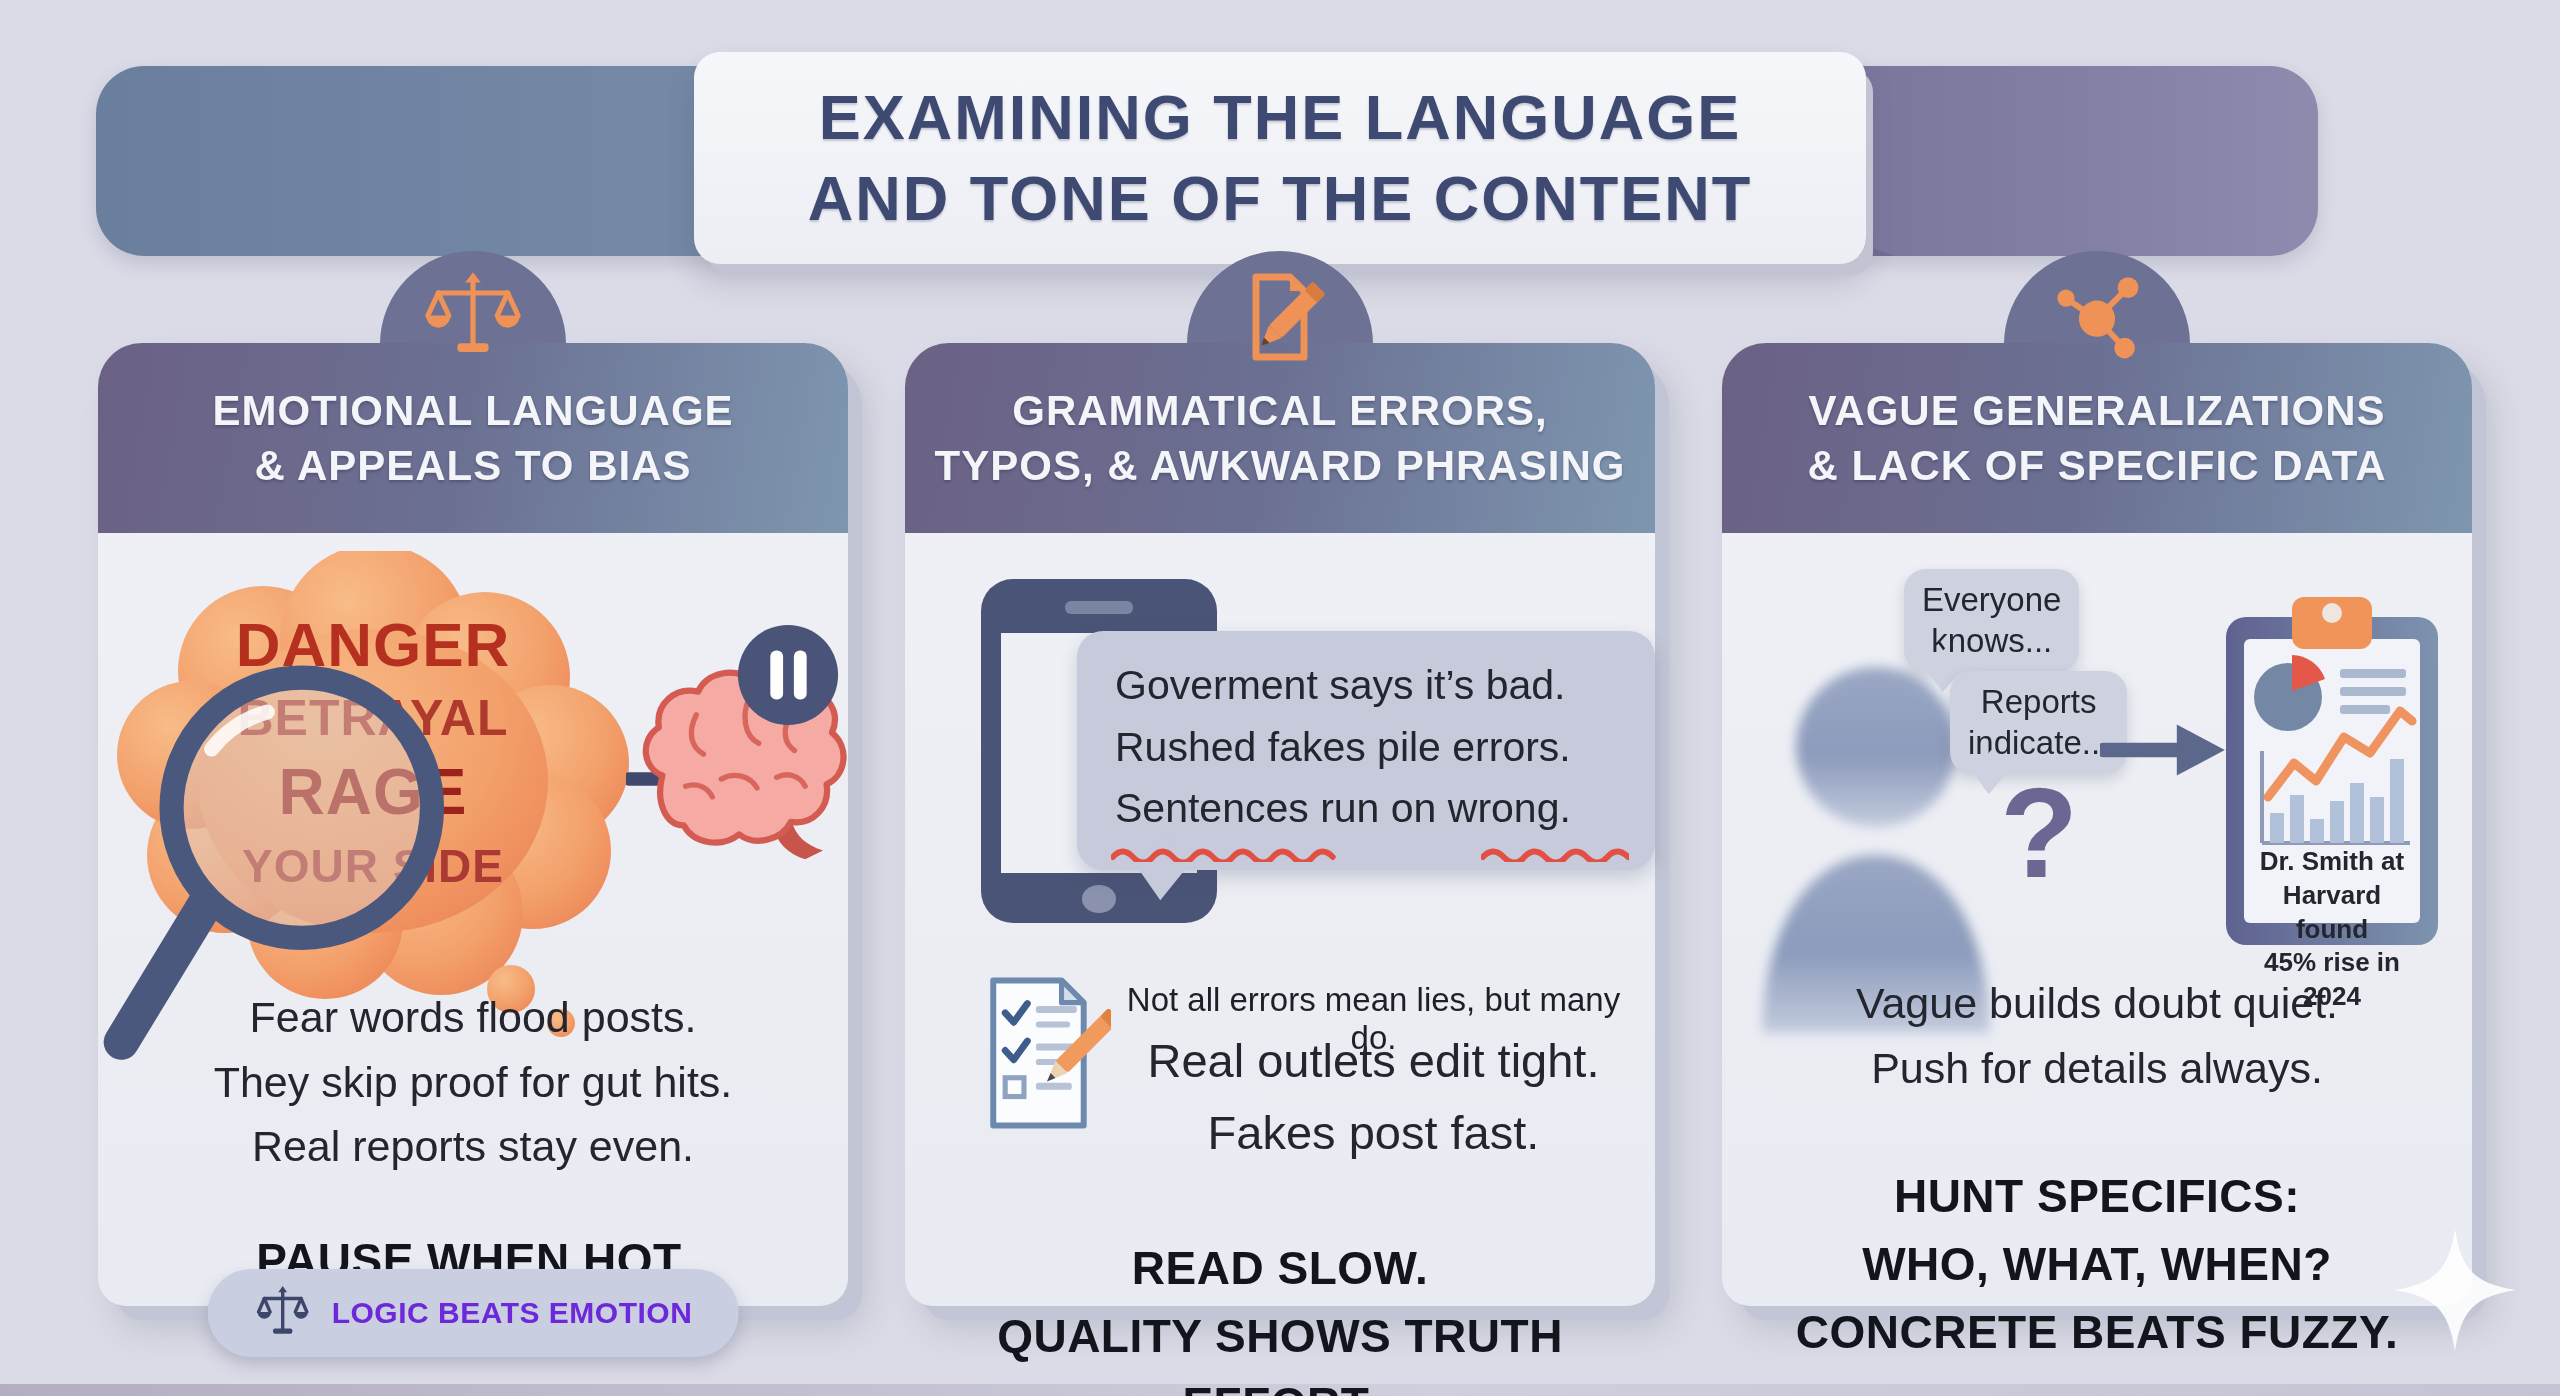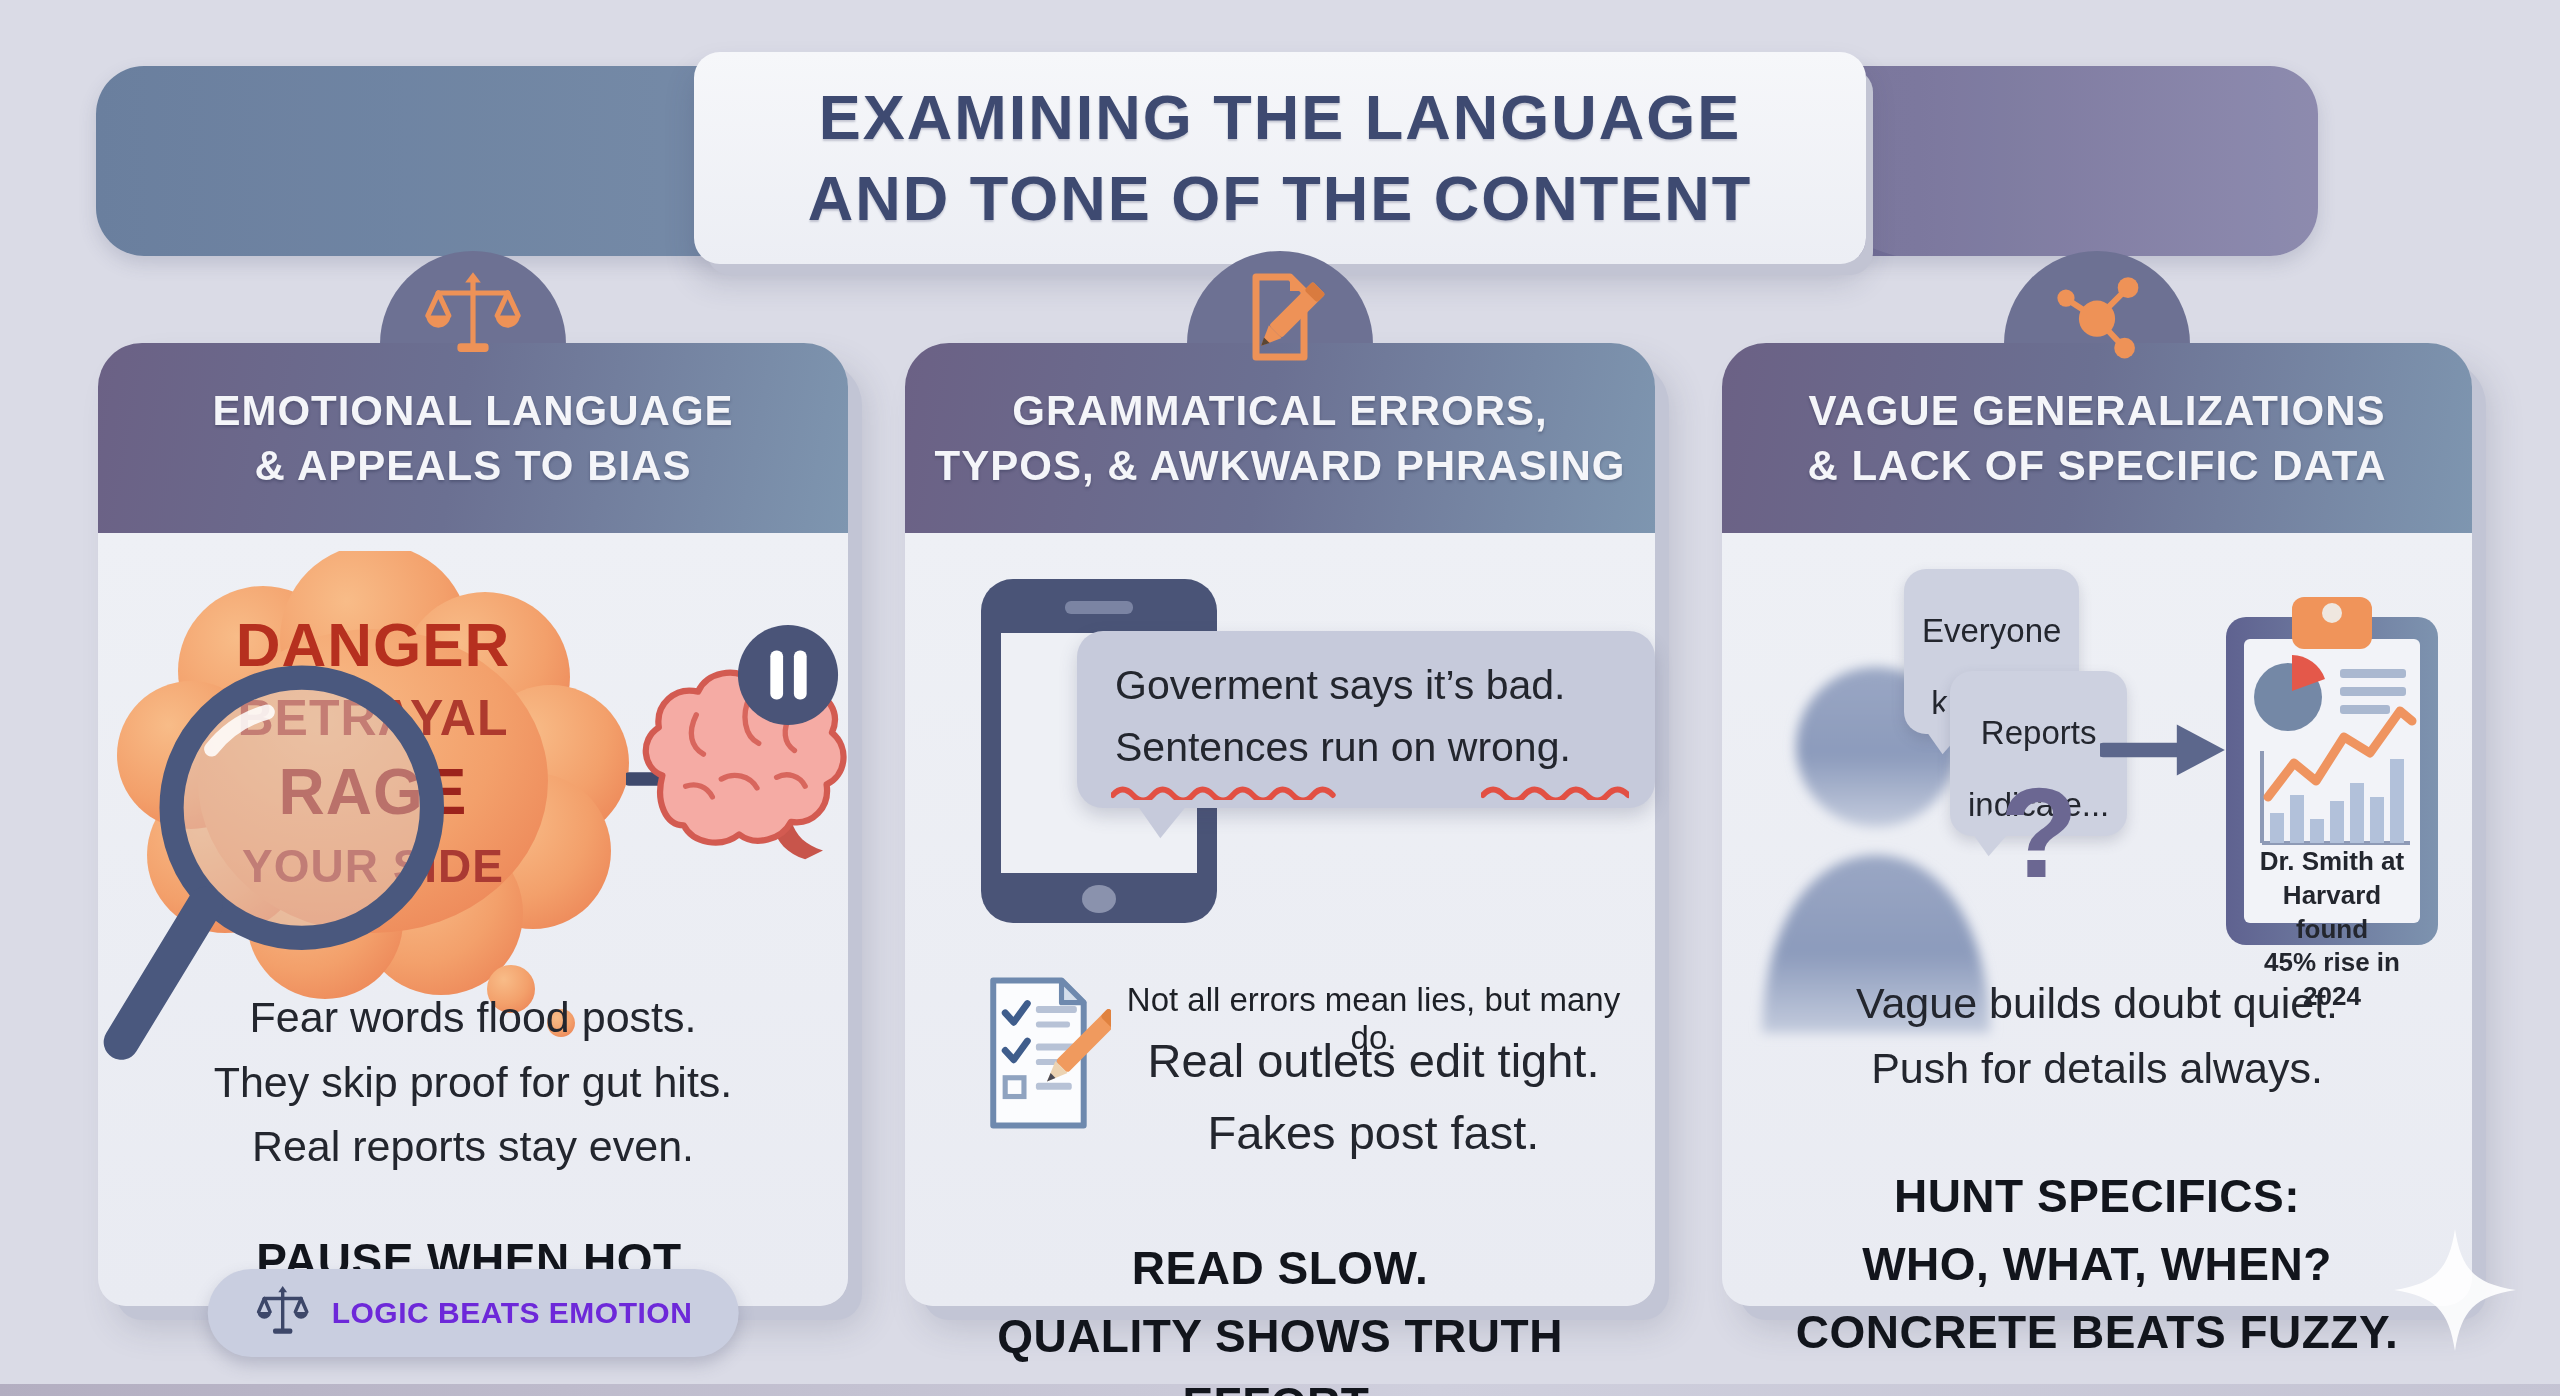--- a/index.html
+++ b/index.html
@@ -73,21 +73,21 @@
   .c2-line1{position:absolute;left:195px;right:8px;top:500px;text-align:center;
         font-size:47px;color:#23262e;font-weight:500;}
   .c2-line2{position:absolute;left:195px;right:8px;top:572px;text-align:center;
         font-size:47px;color:#23262e;font-weight:500;}
   .c2-em{top:658px;}
 
   
   .c3-person{left:22px;top:96px;}
   .speech{position:absolute;background:#cdd1e0;border-radius:22px;text-align:center;
         padding:10px 18px;box-shadow:0 6px 14px rgba(70,75,105,.2);}
-  .speech-line{font-size:33px;color:#23262e;line-height:1.25;white-space:nowrap;margin-top:31px;}
+  .speech-line{font-size:33px;color:#23262e;line-height:1.25;white-space:nowrap;}
   .speech-tail{position:absolute;left:26px;bottom:-12px;width:28px;height:28px;background:#cdd1e0;
         transform:rotate(55deg) skewX(14deg);}
   .c3-sp1{left:182px;top:36px;}
   .c3-sp2{left:228px;top:138px;}
   .c3-qmark{position:absolute;left:278px;top:226px;font-size:128px;font-weight:700;color:#6b6792;}
   .c3-arrow{left:378px;top:178px;}
   .c3-clip{left:500px;top:58px;}
   .c3-clip-text{position:absolute;left:522px;top:312px;width:176px;text-align:center;
         font-size:26px;font-weight:600;color:#23262e;line-height:1.3;}
   .c3-body{top:438px;}
@@ -253,20 +253,21 @@
       <svg class="abs c2-phone" width="244" height="352" viewBox="0 0 244 352">
         <rect x="4" y="4" width="236" height="344" rx="32" fill="#4a5477"></rect>
         <rect x="24" y="58" width="196" height="240" fill="#eef0f5"></rect>
         <rect x="88" y="26" width="68" height="13" rx="6" fill="#7b84a3"></rect>
         <ellipse cx="122" cy="324" rx="17" ry="14" fill="#8a92ad"></ellipse>
       </svg>
 
       <div class="c2-bubble">
         <div class="c2-tail"></div>
         <div class="c2-bubble-line">Goverment says it’s bad.</div>
+        <div class="c2-bubble-line">Rushed fakes pile errors.</div>
         <div class="c2-bubble-line">Sentences run on wrong.</div>
         <svg class="squiggle" style="left:34px;bottom:8px;" width="238" height="16" viewBox="0 0 250 16" preserveAspectRatio="none">
           <path d="M2,11 q10,-11 21,0 t21,0 t21,0 t21,0 t21,0 t21,0 t21,0 t21,0 t21,0 t21,0 t21,0" stroke="#e25043" stroke-width="6" fill="none" stroke-linecap="round"></path>
         </svg>
         <svg class="squiggle" style="left:404px;bottom:8px;" width="148" height="16" viewBox="0 0 150 16" preserveAspectRatio="none">
           <path d="M2,11 q10,-11 21,0 t21,0 t21,0 t21,0 t21,0 t21,0 t21,0" stroke="#e25043" stroke-width="6" fill="none" stroke-linecap="round"></path>
         </svg>
       </div>
 
       <svg class="abs c2-check" width="128" height="168" viewBox="0 0 150 190">

